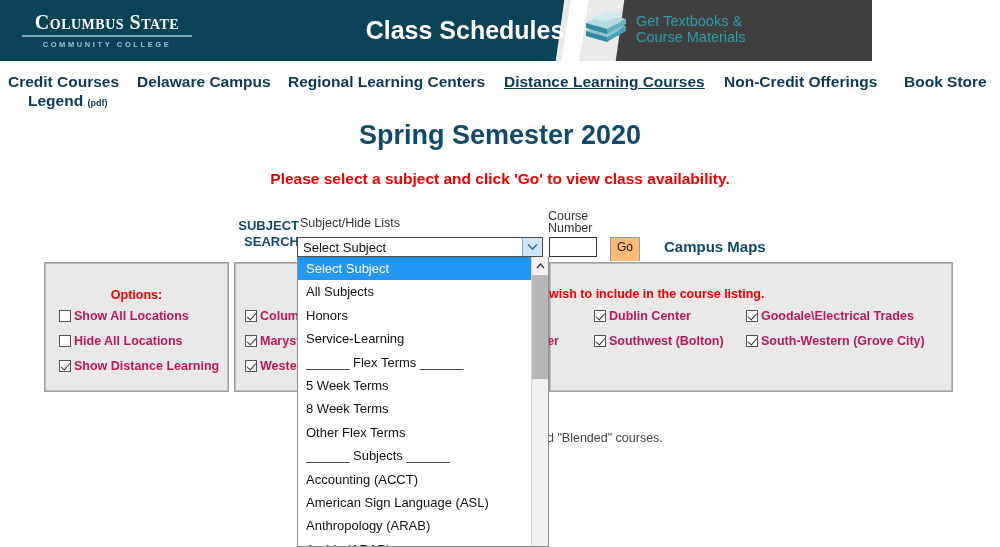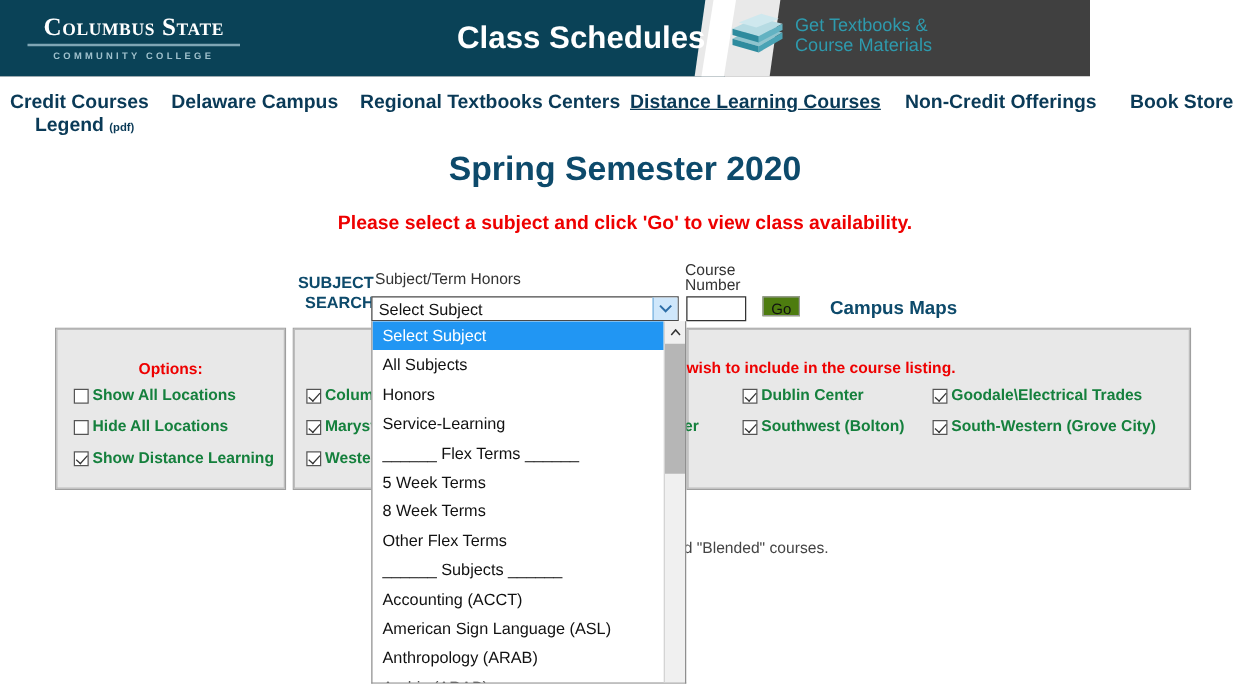--- a/index.html
+++ b/index.html
@@ -96,22 +96,22 @@
     position:absolute; right:0; top:0; width:20px; height:18px;
     background:#cfe7fb; border-left:1px solid #7ab3e0;
     display:flex; align-items:center; justify-content:center;
   }
   .select-arrow svg { display:block; }
   .course-input {
     position:absolute; left:549px; top:237px; width:48px; height:20px;
     border:1px solid #333; background:#fff;
   }
   .go-btn {
-    position:absolute; left:610px; top:237px; width:30px; height:16px;
-    border:1px solid #9a9a9a; background:#4d7c0f;
+    position:absolute; left:610px; top:237px; width:30px; height:27px;
+    border:1px solid #9a9a9a; background:#fdba74;
     font-size:12px; color:#111; text-align:center; line-height:18px;
     font-family:"Liberation Sans", sans-serif;
   }
   .campus-maps {
     position:absolute; left:664px; top:238px;
     color:#0d4a6b; font-size:15px; font-weight:bold; white-space:nowrap;
   }
 
   
   .panel {
@@ -121,22 +121,22 @@
   .panel-inner { border:1px solid #bdbdbd; width:100%; height:100%; }
   #panel-options { left:44px; top:262px; width:185px; height:130px; }
   #panel-locs    { left:234px; top:262px; width:310px; height:130px; }
   #panel-centers { left:549px; top:262px; width:404px; height:130px; }
 
   .opt-title {
     position:absolute; left:0; top:25px; width:100%;
     text-align:center; color:#ee0000; font-size:12.5px; font-weight:bold;
   }
   .cb-row {
-    position:absolute; display:flex; align-items:flex-end;
-    font-size:12.5px; font-weight:bold; color:#15803d; white-space:nowrap;
+    position:absolute; display:flex; align-items:center;
+    font-size:12.5px; font-weight:bold; color:#be185d; white-space:nowrap;
   }
   .cb {
     width:12px; height:12px; border:1px solid #555; background:#fff;
     margin-right:3px; flex:none; position:relative;
   }
   .cb.checked::after {
     content:""; position:absolute; left:3px; top:0px;
     width:4px; height:8px; border:solid #333;
     border-width:0 1.6px 1.6px 0; transform:rotate(42deg);
   }
@@ -212,35 +212,35 @@
   </div>
 </div>
 
 <div class="nav">
   <div class="nav-item" style="left:8px;  top:8px;">Credit Courses</div>
   <div class="nav-item" style="left:28px; top:27px;">
     <span>Legend</span>
     <span class="nav-pdf">(pdf)</span>
   </div>
   <div class="nav-item" style="left:137px; top:8px;">Delaware Campus</div>
-  <div class="nav-item" style="left:288px; top:8px;">Regional Textbooks Centers</div>
+  <div class="nav-item" style="left:288px; top:8px;">Regional Learning Centers</div>
   <div class="nav-item" style="left:504px; top:8px;text-decoration:underline;">Distance Learning Courses</div>
   <div class="nav-item" style="left:724px; top:8px;">Non-Credit Offerings</div>
   <div class="nav-item" style="left:904px; top:8px;">Book Store</div>
 </div>
 
 <div class="page-title">Spring Semester 2020</div>
 <div class="page-instruction">Please select a subject and click 'Go' to view class availability.</div>
 
 <div class="subject-search">
   <div>SUBJECT</div>
   <div>SEARCH</div>
 </div>
 
-<div class="lbl-subject">Subject/Term Honors</div>
+<div class="lbl-subject">Subject/Hide Lists</div>
 
 <div class="lbl-course">
   <div>Course</div>
   <div>Number</div>
 </div>
 
 <div class="select-box">
   <span>Select Subject</span>
   <span class="select-arrow">
     <svg width="11" height="8" viewBox="0 0 11 8">

